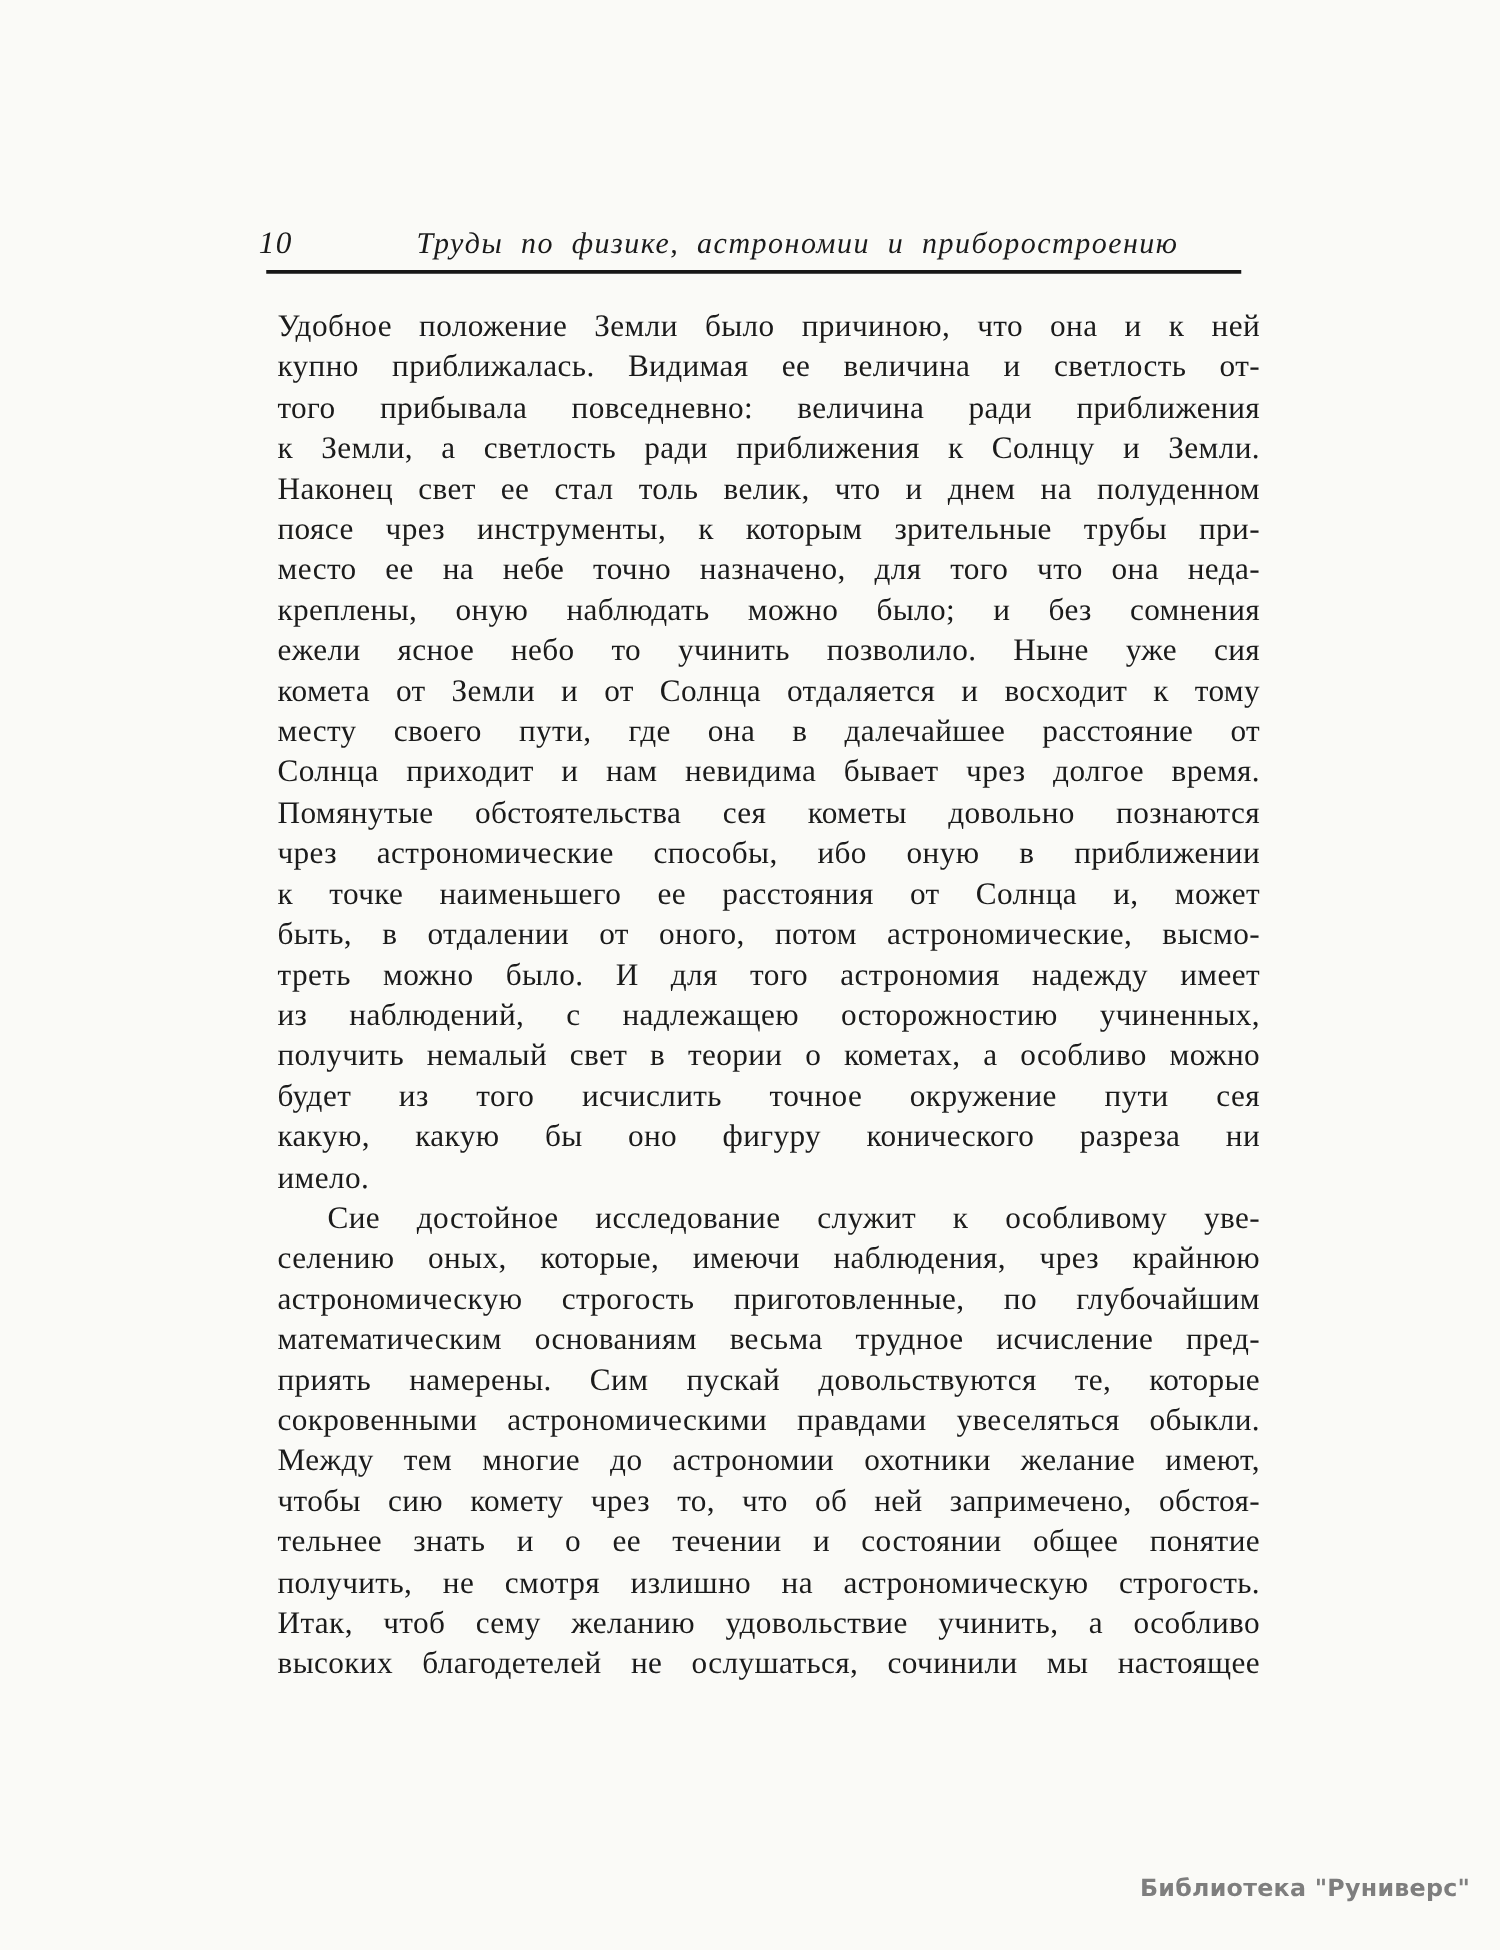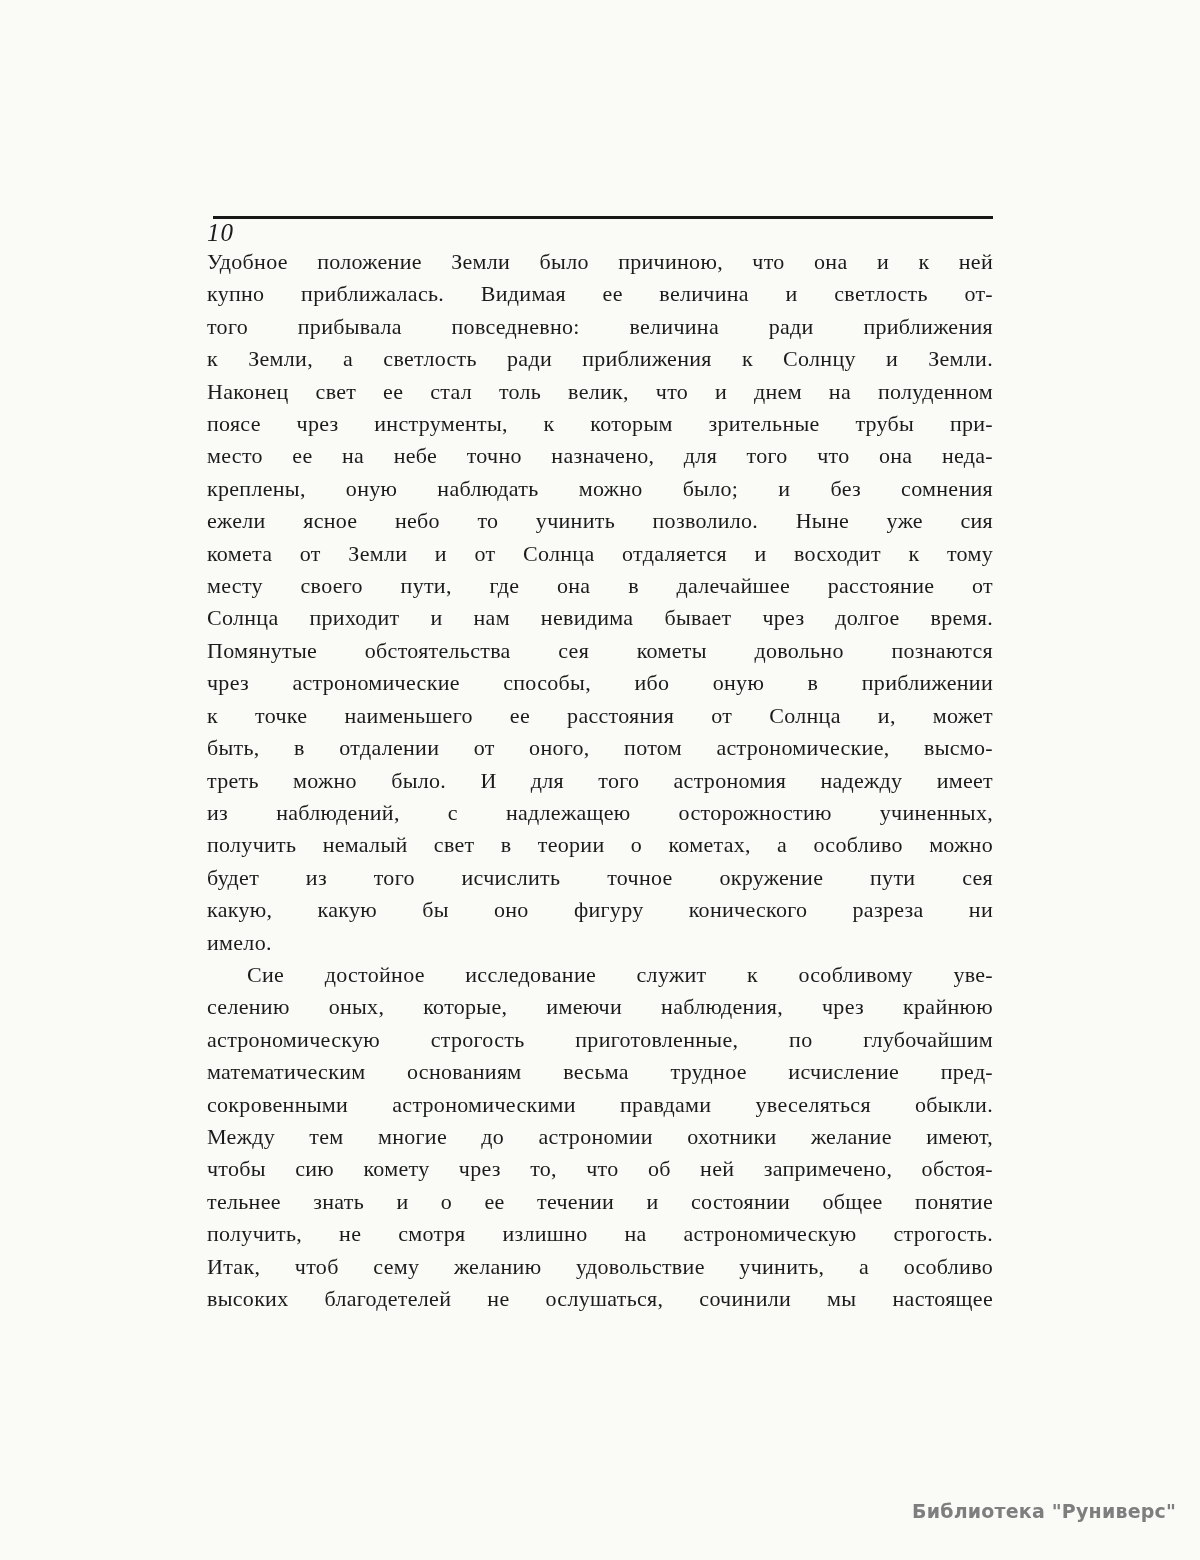--- a/index.html
+++ b/index.html
@@ -12,35 +12,34 @@
     font-family:"Liberation Serif", serif;
     color:#1b1b1b;
   }
   .header {
     position:absolute; left:207px; top:181px; width:786px;
     display:flex; align-items:baseline;
   }
   .page-number {
     font-style:italic; font-size:25px; width:76px;
     letter-spacing:1px;
-    margin-top:38px;
   }
   .running-title {
     flex:1; text-align:center;
     font-style:italic; font-size:24px;
     word-spacing:7px; letter-spacing:1.2px;
     white-space:nowrap;
   }
   .header-rule {
     position:absolute; left:213px; top:216px; width:780px; height:3px;
     background:#171717;
   }
   .page-body {
-    position:absolute; left:207px; top:246px; width:786px;
-    font-size:22px; line-height:32.4px;
+    position:absolute; left:222px; top:246px; width:786px;
+    font-size:25px; line-height:32.4px;
     word-spacing:3px; letter-spacing:0.3px;
   }
   .text-line {
     text-align:justify;
     text-align-last:justify;
   }
   .text-line.last-of-paragraph { text-align-last:left; }
   .text-line.indent { text-indent:40px; }
   .watermark {
     position:absolute; left:912px; top:1500px;
@@ -49,20 +48,21 @@
     letter-spacing:0.2px;
   }
 </style>
 </head>
 <body>
 
 <div class="page">
 
   <div class="header">
     <div class="page-number">10</div>
+    <div class="running-title">Труды по физике, астрономии и приборостроению</div>
   </div>
 
   <div class="header-rule"></div>
 
   <div class="page-body">
 
     <div>
       <div class="text-line">Удобное положение Земли было причиною, что она и к ней</div>
       <div class="text-line">купно приближалась. Видимая ее величина и светлость от-</div>
       <div class="text-line">того прибывала повседневно: величина ради приближения</div>
@@ -85,20 +85,21 @@
       <div class="text-line">будет из того исчислить точное окружение пути сея</div>
       <div class="text-line">какую, какую бы оно фигуру конического разреза ни</div>
       <div class="text-line last-of-paragraph">имело.</div>
     </div>
 
     <div>
       <div class="text-line indent">Сие достойное исследование служит к особливому уве-</div>
       <div class="text-line">селению оных, которые, имеючи наблюдения, чрез крайнюю</div>
       <div class="text-line">астрономическую строгость приготовленные, по глубочайшим</div>
       <div class="text-line">математическим основаниям весьма трудное исчисление пред-</div>
+      <div class="text-line">приять намерены. Сим пускай довольствуются те, которые</div>
       <div class="text-line">сокровенными астрономическими правдами увеселяться обыкли.</div>
       <div class="text-line">Между тем многие до астрономии охотники желание имеют,</div>
       <div class="text-line">чтобы сию комету чрез то, что об ней запримечено, обстоя-</div>
       <div class="text-line">тельнее знать и о ее течении и состоянии общее понятие</div>
       <div class="text-line">получить, не смотря излишно на астрономическую строгость.</div>
       <div class="text-line">Итак, чтоб сему желанию удовольствие учинить, а особливо</div>
       <div class="text-line">высоких благодетелей не ослушаться, сочинили мы настоящее</div>
     </div>
 
   </div>

